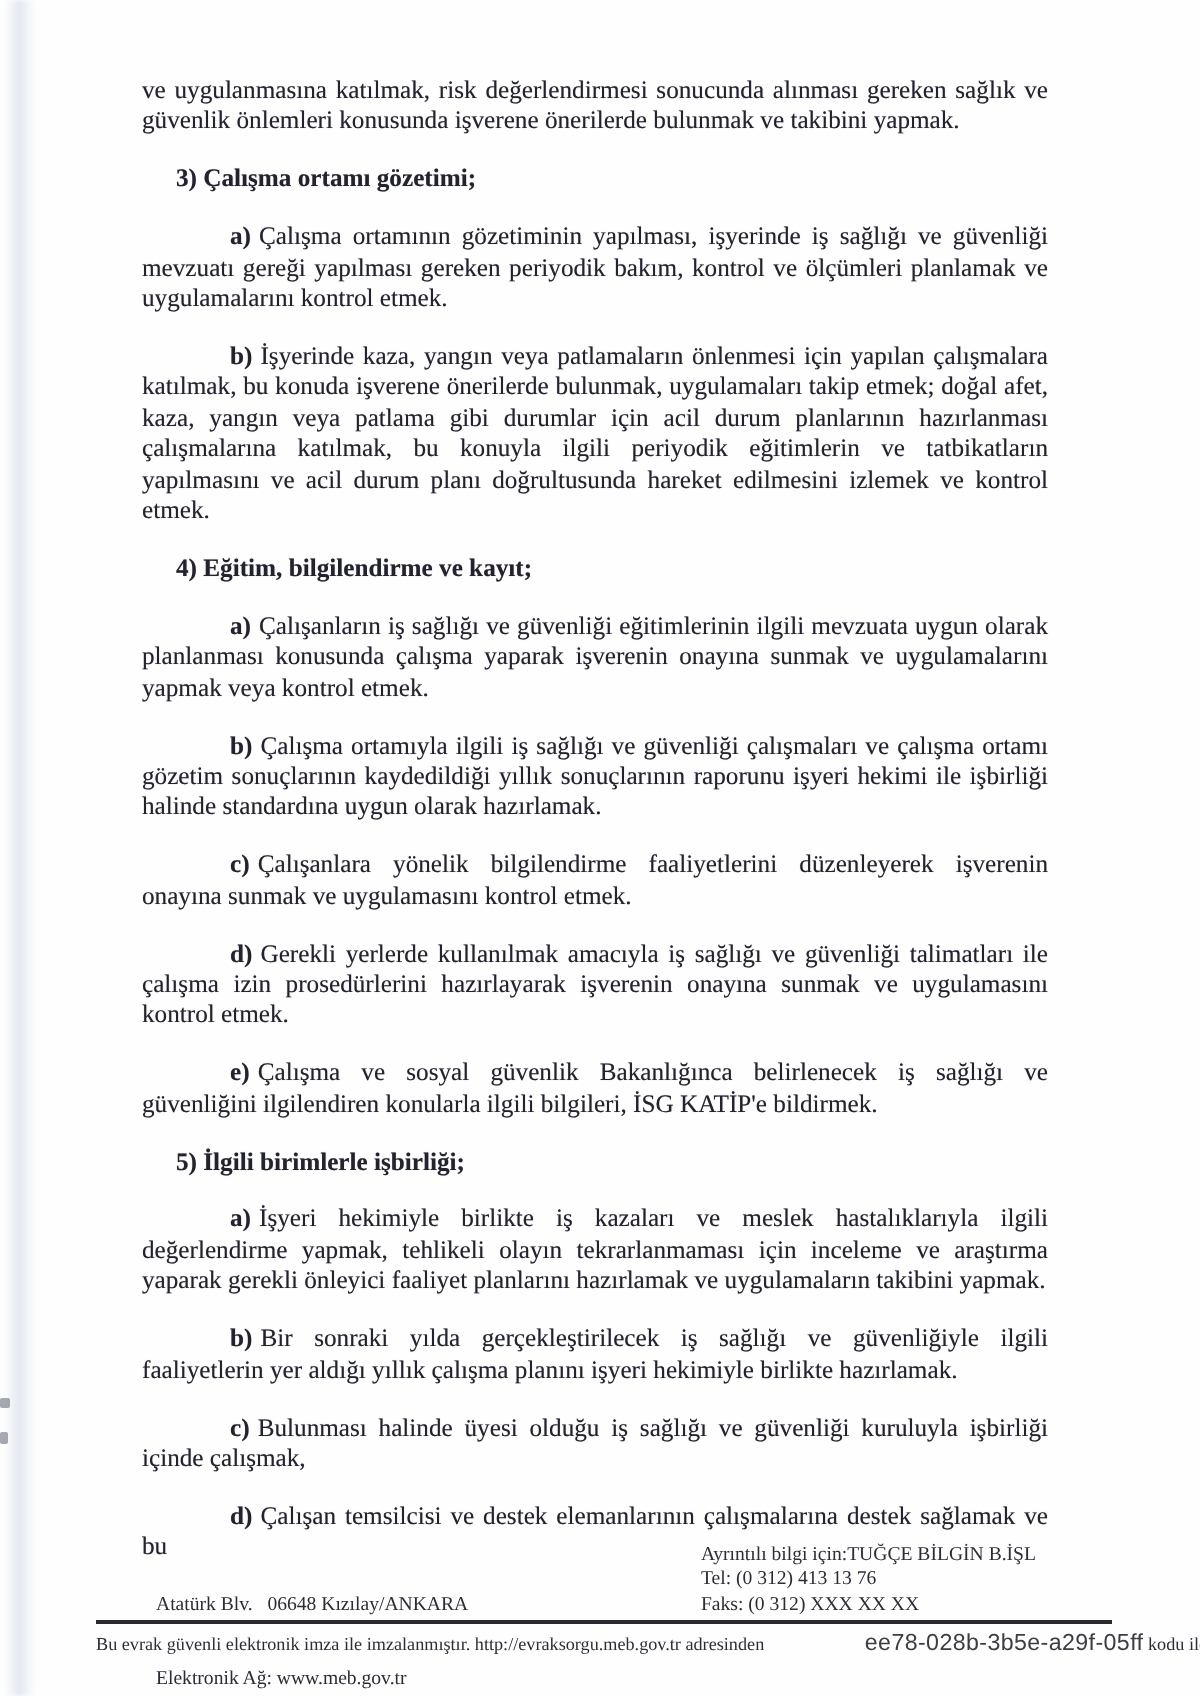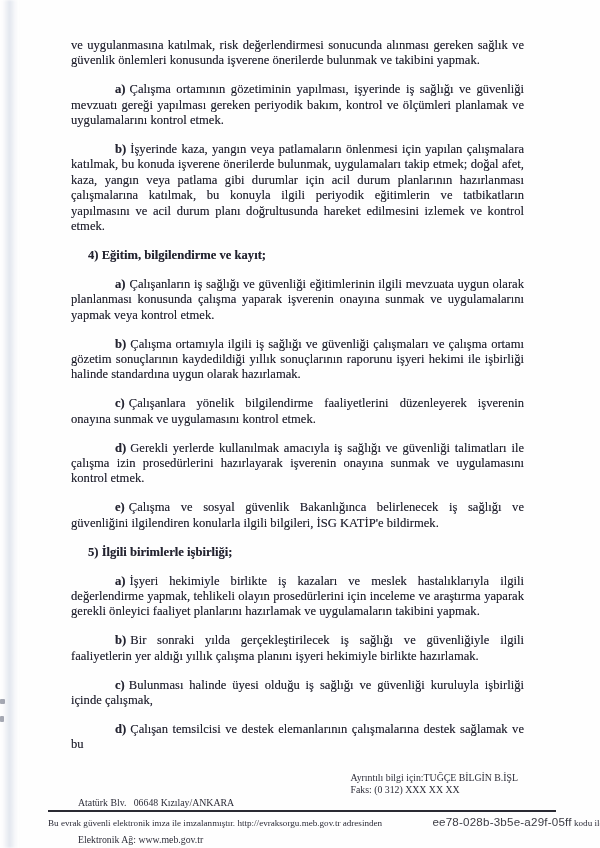--- a/index.html
+++ b/index.html
@@ -100,55 +100,57 @@
 <body>
 
 <div class="page">
   <div class="edge-band"></div>
   <div class="speck s1"></div>
   <div class="speck s2"></div>
 
   <main class="doc-body">
     <p class="para no-indent"><span>ve uygulanmasına katılmak, risk değerlendirmesi sonucunda alınması gereken sağlık ve güvenlik önlemleri konusunda işverene önerilerde bulunmak ve takibini yapmak.</span></p>
 
+    <p class="heading">3) Çalışma ortamı gözetimi;</p>
 
     <p class="para"><span class="plabel">a)</span><span>Çalışma ortamının gözetiminin yapılması, işyerinde iş sağlığı ve güvenliği mevzuatı gereği yapılması gereken periyodik bakım, kontrol ve ölçümleri planlamak ve uygulamalarını kontrol etmek.</span></p>
 
     <p class="para"><span class="plabel">b)</span><span>İşyerinde kaza, yangın veya patlamaların önlenmesi için yapılan çalışmalara katılmak, bu konuda işverene önerilerde bulunmak, uygulamaları takip etmek; doğal afet, kaza, yangın veya patlama gibi durumlar için acil durum planlarının hazırlanması çalışmalarına katılmak, bu konuyla ilgili periyodik eğitimlerin ve tatbikatların yapılmasını ve acil durum planı doğrultusunda hareket edilmesini izlemek ve kontrol etmek.</span></p>
 
     <p class="heading">4) Eğitim, bilgilendirme ve kayıt;</p>
 
     <p class="para"><span class="plabel">a)</span><span>Çalışanların iş sağlığı ve güvenliği eğitimlerinin ilgili mevzuata uygun olarak planlanması konusunda çalışma yaparak işverenin onayına sunmak ve uygulamalarını yapmak veya kontrol etmek.</span></p>
 
     <p class="para"><span class="plabel">b)</span><span>Çalışma ortamıyla ilgili iş sağlığı ve güvenliği çalışmaları ve çalışma ortamı gözetim sonuçlarının kaydedildiği yıllık sonuçlarının raporunu işyeri hekimi ile işbirliği halinde standardına uygun olarak hazırlamak.</span></p>
 
     <p class="para"><span class="plabel">c)</span><span>Çalışanlara yönelik bilgilendirme faaliyetlerini düzenleyerek işverenin onayına sunmak ve uygulamasını kontrol etmek.</span></p>
 
     <p class="para"><span class="plabel">d)</span><span>Gerekli yerlerde kullanılmak amacıyla iş sağlığı ve güvenliği talimatları ile çalışma izin prosedürlerini hazırlayarak işverenin onayına sunmak ve uygulamasını kontrol etmek.</span></p>
 
     <p class="para"><span class="plabel">e)</span><span>Çalışma ve sosyal güvenlik Bakanlığınca belirlenecek iş sağlığı ve güvenliğini ilgilendiren konularla ilgili bilgileri, İSG KATİP'e bildirmek.</span></p>
 
     <p class="heading">5) İlgili birimlerle işbirliği;</p>
 
-    <p class="para"><span class="plabel">a)</span><span>İşyeri hekimiyle birlikte iş kazaları ve meslek hastalıklarıyla ilgili değerlendirme yapmak, tehlikeli olayın prosedürlerini için inceleme ve araştırma yaparak gerekli önleyici faaliyet planlarını hazırlamak ve uygulamaların takibini yapmak.</span></p>
+    <p class="para"><span class="plabel">a)</span><span>İşyeri hekimiyle birlikte iş kazaları ve meslek hastalıklarıyla ilgili değerlendirme yapmak, tehlikeli olayın tekrarlanmaması için inceleme ve araştırma yaparak gerekli önleyici faaliyet planlarını hazırlamak ve uygulamaların takibini yapmak.</span></p>
 
     <p class="para"><span class="plabel">b)</span><span>Bir sonraki yılda gerçekleştirilecek iş sağlığı ve güvenliğiyle ilgili faaliyetlerin yer aldığı yıllık çalışma planını işyeri hekimiyle birlikte hazırlamak.</span></p>
 
     <p class="para"><span class="plabel">c)</span><span>Bulunması halinde üyesi olduğu iş sağlığı ve güvenliği kuruluyla işbirliği içinde çalışmak,</span></p>
 
     <p class="para"><span class="plabel">d)</span><span>Çalışan temsilcisi ve destek elemanlarının çalışmalarına destek sağlamak ve bu</span></p>
   </main>
 
   <div class="f-left">
     <div>Atatürk Blv.   06648 Kızılay/ANKARA</div>
     <div>Elektronik Ağ: www.meb.gov.tr</div>
     
   </div>
 
   <div class="f-right">
     <div>Ayrıntılı bilgi için:TUĞÇE BİLGİN B.İŞL</div>
+    <div>Tel: (0 312) 413 13 76</div>
     <div>Faks: (0 312) XXX XX XX</div>
   </div>
 
   <div class="f-rule"></div>
 
   <div class="f-verify"><span>Bu evrak güvenli elektronik imza ile imzalanmıştır. http://evraksorgu.meb.gov.tr adresinden</span> <span class="vcode">ee78-028b-3b5e-a29f-05ff</span> <span>kodu ile teyit edilebilir.</span></div>
 </div>
 
 </body></html>

